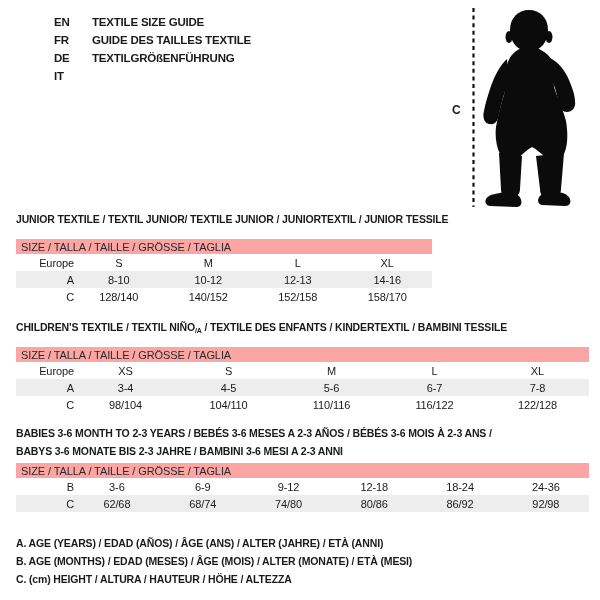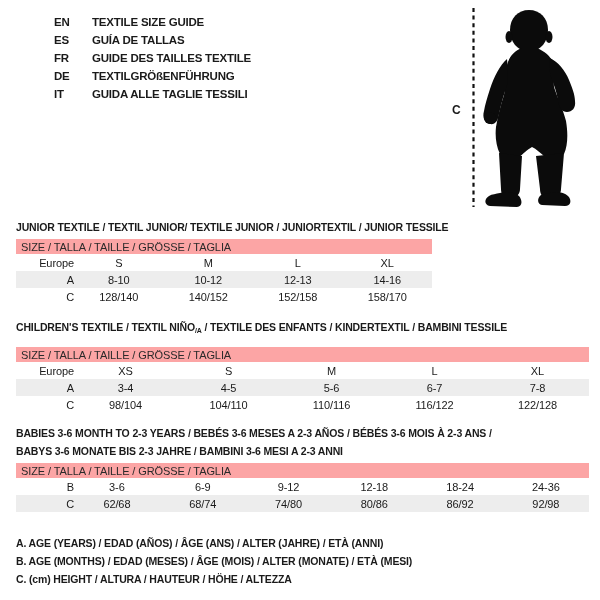--- a/index.html
+++ b/index.html
@@ -48,34 +48,29 @@
 <body>
 
 <div class="canvas">
 
   <div class="lang-block">
     <div class="lang-row">
       <span class="lang-code">EN</span>
       <span>TEXTILE SIZE GUIDE</span>
     </div>
     <div class="lang-row">
-      <span class="lang-code">ES</span>
-      <span>GUÍA DE TALLAS</span>
-    </div>
-    <div class="lang-row">
       <span class="lang-code">FR</span>
       <span>GUIDE DES TAILLES TEXTILE</span>
     </div>
     <div class="lang-row">
       <span class="lang-code">DE</span>
       <span>TEXTILGRÖßENFÜHRUNG</span>
     </div>
     <div class="lang-row">
       <span class="lang-code">IT</span>
-      <span>GUIDA ALLE TAGLIE TESSILI</span>
     </div>
   </div>
 
   <svg class="measure-line" width="5" height="199" viewBox="0 0 5 199">
     <line x1="2.5" y1="0" x2="2.5" y2="199" stroke="#111111" stroke-width="2.2" stroke-dasharray="4 3.6"></line>
   </svg>
   <span class="measure-label">C</span>
 
   <svg class="baby" width="100" height="206" viewBox="0 0 100 206">
     <g fill="#0b0b0b">
@@ -92,21 +87,21 @@
       <path d="M 70,53 C 78,57 85,65 89,75 C 92,82 95,90 95,96 C 96,103 92,107 87,107 C 82,107 79,103 78,96 C 77,88 74,80 71,72 C 69,65 69,58 70,53 Z"></path>
 
       <path d="M 19,148 L 42,151 L 40,184 C 40,189 37,192 32,192 L 27,192 C 23,192 21,189 21,184 Z"></path>
       <path d="M 9,191 C 4,194 4,200 10,201 L 37,202 C 42,202 43,196 39,191 C 34,187 26,186 20,188 C 16,189 12,189 9,191 Z"></path>
 
       <path d="M 56,151 L 84,148 L 81,184 C 81,189 78,192 73,192 L 66,192 C 62,192 60,189 60,184 Z"></path>
       <path d="M 61,190 C 57,193 57,199 62,200 L 85,201 C 91,201 92,195 88,191 C 84,187 76,186 70,188 C 66,189 63,189 61,190 Z"></path>
     </g>
   </svg>
 
-  <div class="section-title" style="top:220px">JUNIOR TEXTILE / TEXTIL JUNIOR/ TEXTILE JUNIOR / JUNIORTEXTIL / JUNIOR TESSILE</div>
+  <div class="section-title" style="top:212px">JUNIOR TEXTILE / TEXTIL JUNIOR/ TEXTILE JUNIOR / JUNIORTEXTIL / JUNIOR TESSILE</div>
 
   <table class="size-table" style="top:239px">
     <colgroup>
       <col style="width:58px">
         <col style="width:89.5px">
         <col style="width:89.5px">
         <col style="width:89.5px">
         <col style="width:89.5px">
     </colgroup>
     <tbody>

